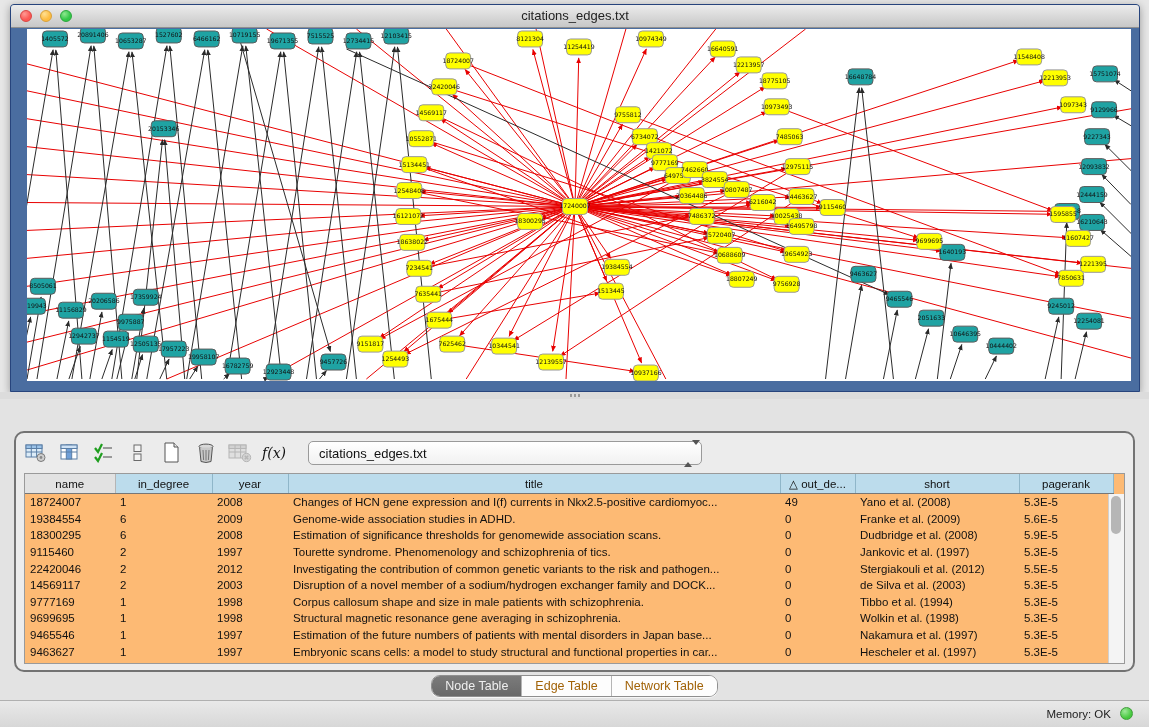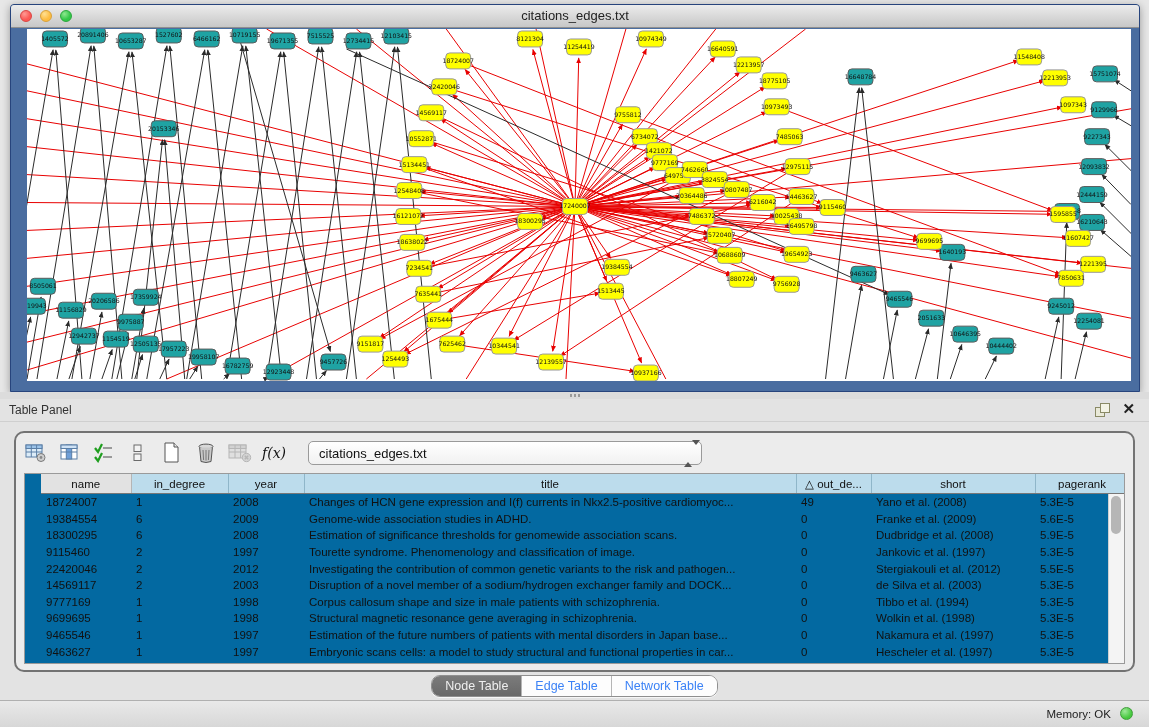--- a/index.html
+++ b/index.html
@@ -40,36 +40,36 @@
   #fx-label{font-family:"DejaVu Serif",serif;font-style:italic;font-size:14px;color:#111;}
   #combo{margin-left:12px;width:392px;height:22px;border:1px solid #9a9a9a;border-radius:5px;
     background:linear-gradient(#ffffff,#f1f1f1);position:relative;display:flex;align-items:center;}
   #combo .val{font-size:13px;color:#111;padding-left:10px;}
   .stepper{position:absolute;right:8px;top:3px;width:9px;}
   .stepper .up{width:0;height:0;border-left:4px solid transparent;border-right:4px solid transparent;
     border-bottom:5px solid #555;margin-bottom:2px;}
   .stepper .dn{width:0;height:0;border-left:4px solid transparent;border-right:4px solid transparent;
     border-top:5px solid #555;}
   
-  #grid{position:absolute;left:8px;top:40px;right:8px;bottom:6px;background:#0369a1;
-    border:1px solid #9a9a9a;overflow:hidden;padding-left:16px;}
+  #grid{position:absolute;left:8px;top:40px;right:8px;bottom:6px;background:#fdba74;
+    border:1px solid #9a9a9a;overflow:hidden;}
   #grid table{border-collapse:collapse;table-layout:fixed;width:1088px;font-size:11.5px;color:#111;}
   #grid th{height:19px;font-weight:normal;text-align:center;background:#bcdcec;
     border-right:1px solid #8fb6c9;border-bottom:1px solid #777;padding:0 4px;
     overflow:hidden;white-space:nowrap;}
   #grid th.gray{background:#e2e2e2;border-right:1px solid #b5b5b5;}
   #grid td{height:16.6px;padding:0 5px;border:0;overflow:hidden;white-space:nowrap;
     text-overflow:clip;}
   #vscroll{position:absolute;right:0;top:20px;bottom:0;width:15px;background:#f4f4f4;border-left:1px solid #d0d0d0;}
   #vscroll .thumb{position:absolute;left:2px;top:2px;width:10px;height:38px;background:#b6b6b6;border-radius:6px;}
   
   #tab-bar{position:absolute;left:0;top:276px;width:100%;display:flex;justify-content:center;}
   #seg{display:inline-flex;border:1px solid #8f8f8f;border-radius:9px;overflow:hidden;background:#fff;
     box-shadow:0 1px 0 rgba(255,255,255,.7);}
-  .seg-item{padding:3px 13px;font-size:12.5px;color:#3b82f6;border-left:1px solid #b5b5b5;background:#fdfdfd;}
+  .seg-item{padding:3px 13px;font-size:12.5px;color:#a16207;border-left:1px solid #b5b5b5;background:#fdfdfd;}
   .seg-item:first-child{border-left:0;}
   .seg-item.sel{background:linear-gradient(#7b7b7b,#696969);color:#efefef;}
   
   #status-bar{position:absolute;left:0;top:700px;width:1149px;height:35px;
     background:linear-gradient(#e9e9e9,#d2d2d2);border-top:1px solid #b0b0b0;box-sizing:border-box;}
   #mem-label{position:absolute;right:38px;top:7px;font-size:11.5px;color:#222;}
   #mem-dot{position:absolute;right:16px;top:6px;width:13px;height:13px;border-radius:50%;
     background:radial-gradient(circle at 35% 30%,#9fe89a,#46c83e 65%);border:1px solid #3f9e3a;box-sizing:border-box;}
 </style>
 </head>
@@ -658,28 +658,20 @@
         </g>
     </svg>
   </div>
 </div>
 
 <div id="divider">
     <div class="grip"></div>
   </div>
 
 <div id="table-panel">
-  <div id="panel-header">
-    <span class="ph-title">Table Panel</span>
-    <div id="float-btn">
-        <span class="sq1"></span>
-        <span class="sq2"></span>
-      </div>
-    <div id="close-btn">✕</div>
-  </div>
 
   <div id="table-card">
     <div id="tp-toolbar">
       <div class="tbtn">
         <svg width="22" height="20">
             <rect x="1" y="2" width="16" height="12" fill="#dcecf8" stroke="#5b7fa6"></rect>
             <rect x="1" y="2" width="16" height="3.5" fill="#9cc3e8" stroke="#5b7fa6"></rect>
             <line x1="6.3" y1="2" x2="6.3" y2="14" stroke="#5b7fa6"></line>
             <line x1="11.6" y1="2" x2="11.6" y2="14" stroke="#5b7fa6"></line>
             <line x1="1" y1="9" x2="17" y2="9" stroke="#5b7fa6"></line>
@@ -791,21 +783,21 @@
               <td>2008</td>
               <td>Estimation of significance thresholds for genomewide association scans.</td>
               <td>0</td>
               <td>Dudbridge et al. (2008)</td>
               <td>5.9E-5</td>
             </tr>
             <tr>
               <td>9115460</td>
               <td>2</td>
               <td>1997</td>
-              <td>Tourette syndrome. Phenomenology and classification of image.</td>
+              <td>Tourette syndrome. Phenomenology and schizophrenia of tics.</td>
               <td>0</td>
               <td>Jankovic et al. (1997)</td>
               <td>5.3E-5</td>
             </tr>
             <tr>
               <td>22420046</td>
               <td>2</td>
               <td>2012</td>
               <td>Investigating the contribution of common genetic variants to the risk and pathogen...</td>
               <td>0</td>

